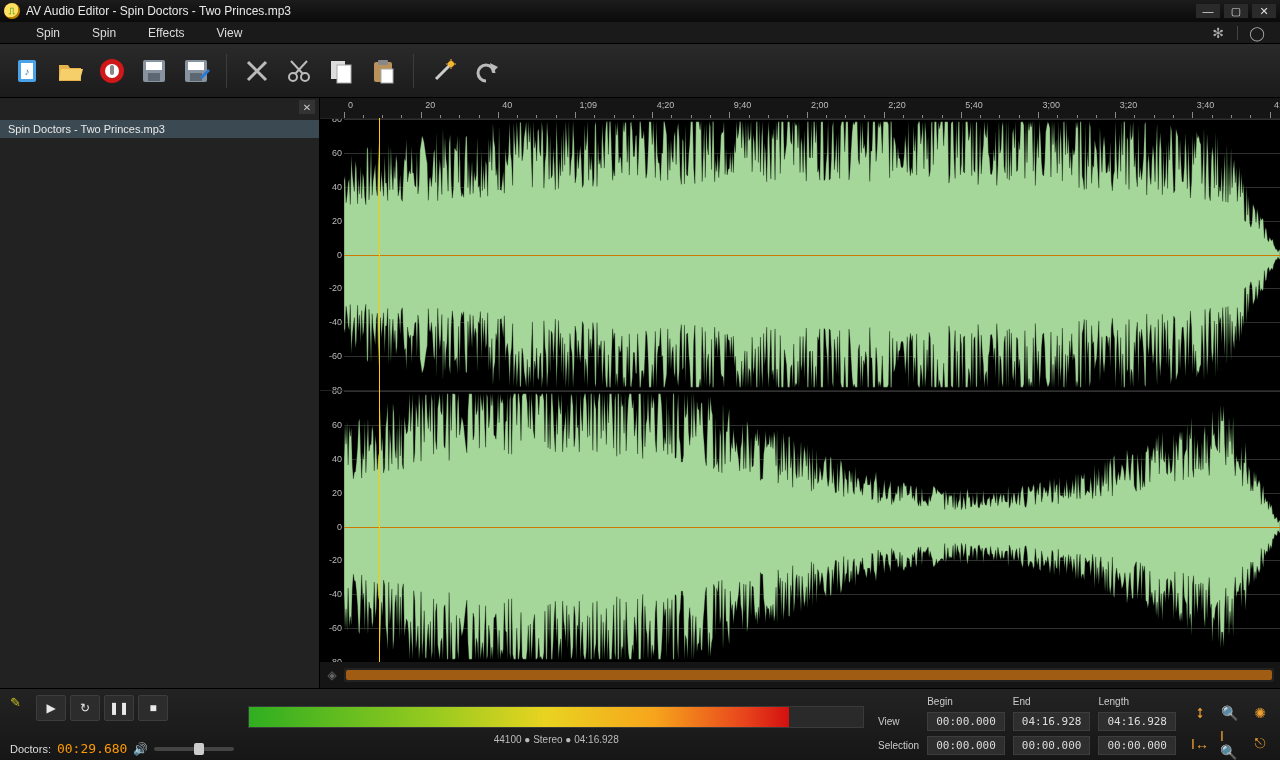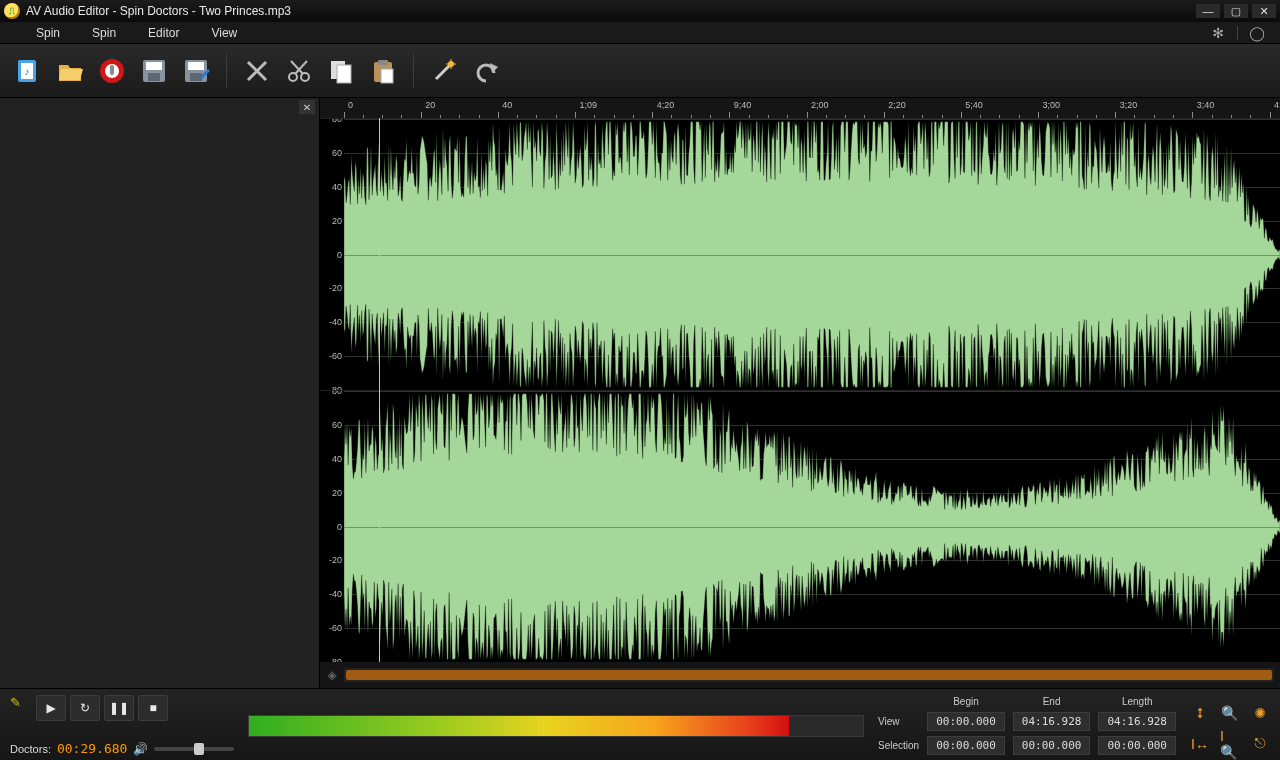--- a/index.html
+++ b/index.html
@@ -60,21 +60,21 @@
 .volicon { color:#ddd; font-size:12px; }
 .slider { width:80px; height:4px; background:#444; position:relative; border-radius:2px; }
 .slider .knob { position:absolute; left:40px; top:-4px; width:10px; height:12px; background:#ccc; border-radius:2px; }
 
 .meterwrap { flex:1; display:flex; flex-direction:column; justify-content:center; gap:6px; }
 .meter { height:22px; background:#2a2a2a; position:relative; border:1px solid #3a3a3a; }
 .meter .fill { position:absolute; left:0; top:0; bottom:0; width:88%; background:linear-gradient(90deg,#2fae20 0%, #9acb1f 35%, #e9d320 55%, #f7a51c 75%, #e8431c 92%, #d21010 100%); }
 .meta { font-size:10px; color:#bbb; text-align:center; }
 
 .rangebox { display:grid; grid-template-columns:auto auto auto auto; grid-template-rows:auto auto auto; gap:4px 8px; align-items:center; font-size:10px; color:#ccc; }
-.rangebox .hdr { text-align:center; }
+.rangebox .hdr { text-align:left; }
 .rangebox .cell { background:#2e2e2e; padding:2px 8px; font-family:monospace; font-size:11px; color:#ddd; min-width:66px; text-align:center; border:1px solid #3d3d3d; }
 
 .zoombox { display:grid; grid-template-columns:auto auto auto; grid-template-rows:auto auto; gap:6px 10px; align-items:center; padding-top:6px; }
 .zicon { width:20px; height:20px; display:flex; align-items:center; justify-content:center; color:#f0a030; font-size:14px; }
 
 .editpencil { width:16px; color:#c6c020; font-size:13px; margin-bottom:4px;}
 </style>
 </head>
 <body>
 
@@ -88,21 +88,21 @@
 </div>
 
 <div class="menubar">
   <div class="mitem">
       <span>Spin</span>
     </div>
   <div class="mitem">
       <span>Spin</span>
     </div>
   <div class="mitem">
-      <span>Editor</span>
+      <span>Effects</span>
     </div>
   <div class="mitem">
       <span>View</span>
     </div>
   <div class="rsep">
     <div class="ricon">✻</div>
     <div class="vline"></div>
     <div class="ricon">◯</div>
   </div>
 </div>
@@ -181,20 +181,25 @@
     <svg width="28" height="28">
         <path d="M22 16a8 8 0 1 0-8 8" fill="none" stroke="#bbb" stroke-width="3"></path>
         <polygon points="18,6 26,10 20,16" fill="#bbb"></polygon>
       </svg>
   </div>
 </div>
 
 <div class="main">
   <div class="sidebar">
     <div class="closebtn">✕</div>
+    <div class="tracklist">
+      <div class="trackitem">
+        <span>Spin Doctors - Two Princes.mp3</span>
+      </div>
+    </div>
   </div>
 
   <div class="editor">
     <div class="timeline" id="timeline">
         <div class="tick" style="left: 24px;">
           <span class="t">0</span>
           <span class="bar"></span>
         </div>
         <div class="tick" style="left: 43.2917px;">
           <span class="bar" style="height:3px"></span>
@@ -437,20 +442,23 @@
       <div class="slider">
           <div class="knob"></div>
         </div>
     </div>
   </div>
 
   <div class="meterwrap">
     <div class="meter">
         <div class="fill"></div>
       </div>
+    <div class="meta">
+      <span>44100</span> ● <span>Stereo</span> ● <span>04:16.928</span>
+    </div>
   </div>
 
   <div class="rangebox">
     <div></div>
     <div class="hdr">Begin</div>
     <div class="hdr">End</div>
     <div class="hdr">Length</div>
     <div>View</div>
     <div class="cell">00:00.000</div>
     <div class="cell">04:16.928</div>

